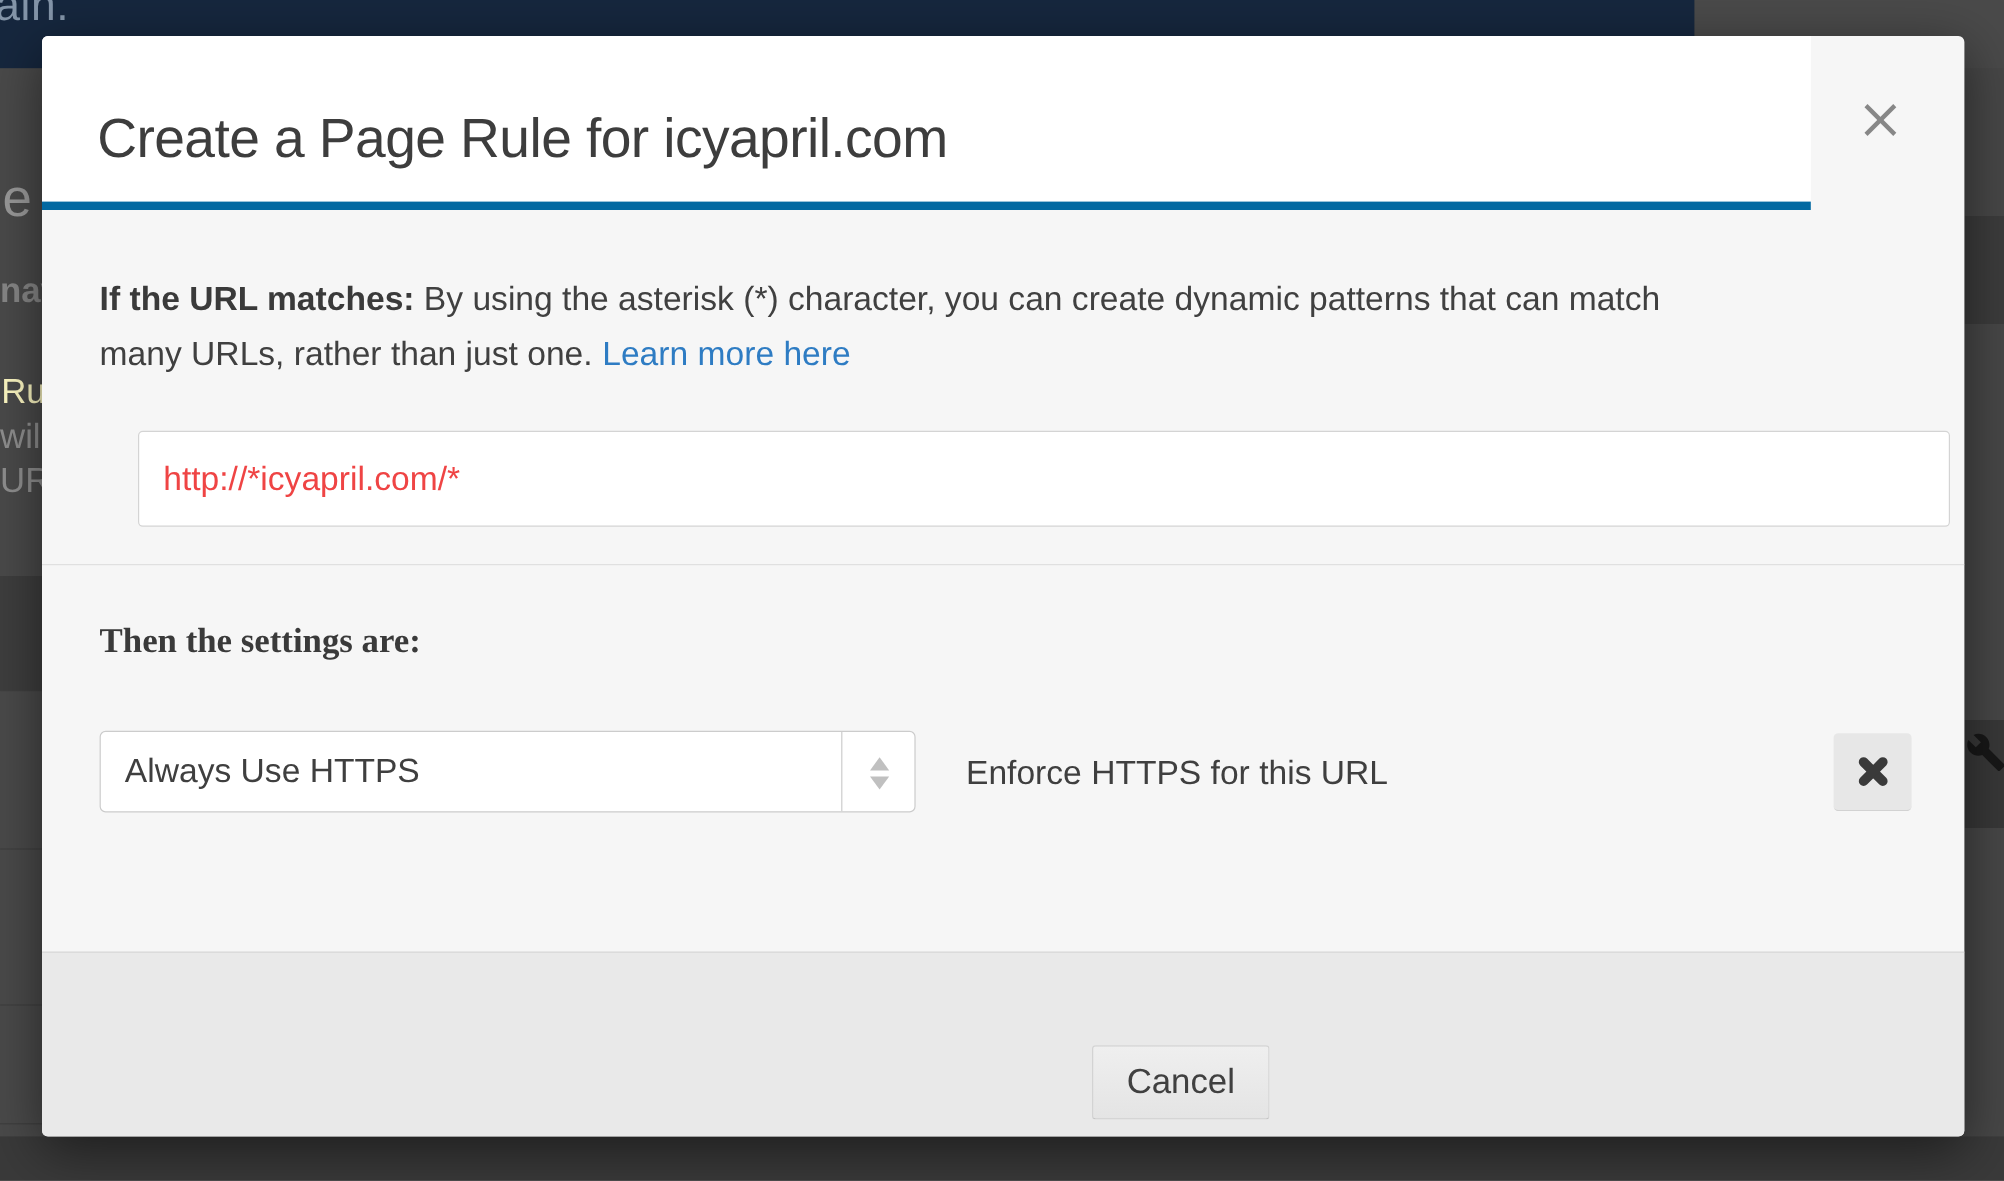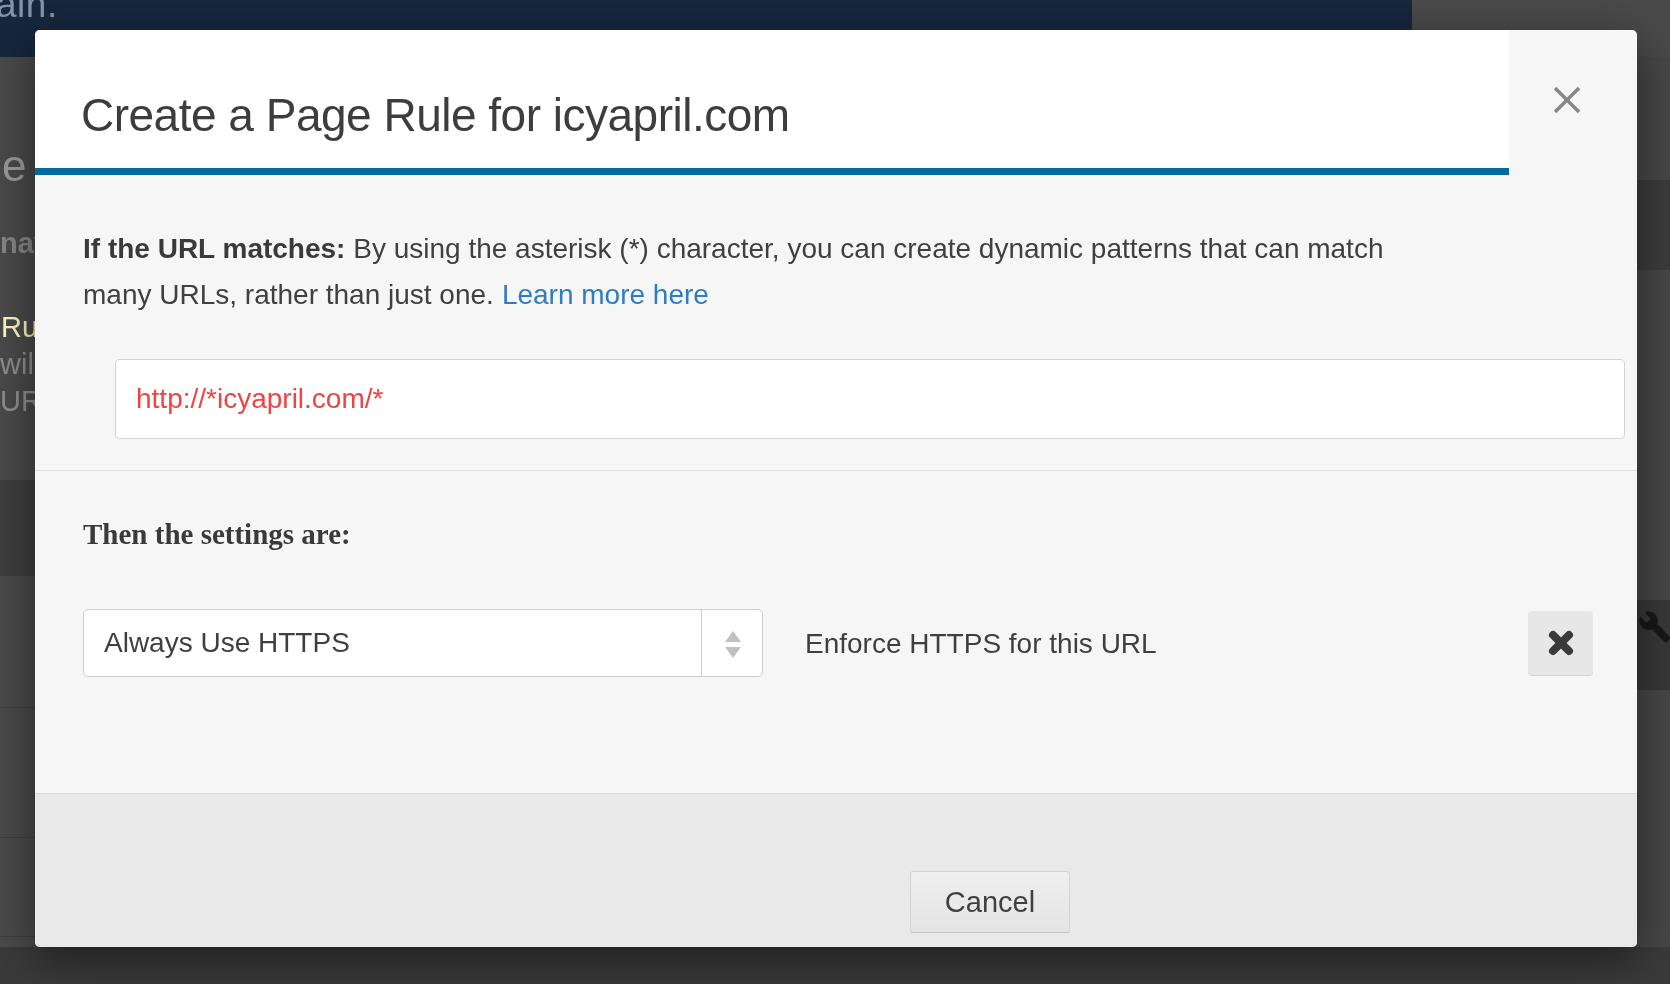--- a/index.html
+++ b/index.html
@@ -81,21 +81,21 @@
     background:#e7e7e7; border:none; border-bottom:1px solid #d2d2d2; border-radius:4px; cursor:pointer; }
 
   .settings-note { position:absolute; left:48px; top:672px; font-size:28px; color:#8f8f8f; white-space:nowrap; }
 
   .modal-footer { position:absolute; left:0; top:763px; width:1602px; height:154px;
     background:#e9e9e9; border-top:1px solid #d8d8d8; }
   .btn { position:absolute; top:77px; height:62px; font-family:"Liberation Sans", sans-serif;
     font-size:29px; border-radius:3px; cursor:pointer; text-align:center; }
   .btn-gray { background:linear-gradient(#efefef,#e4e4e4); border:1px solid #d3d3d3;
     border-bottom-color:#c3c3c3; color:#404040; }
-  .btn-cancel { left:875px; width:160px; }
+  .btn-cancel { left:875px; width:148px; }
   .btn-draft  { left:1038px; width:227px; }
   .btn-deploy { left:1287px; width:271px; background:#8dc14d; border:1px solid #84b646;
     border-bottom:2px solid #77a93e; color:#ffffff; }
 </style>
 </head>
 <body>
 
 <div class="abs navbar">
   <span class="navbar-text">ain.</span>
   <span class="layout-icon">

